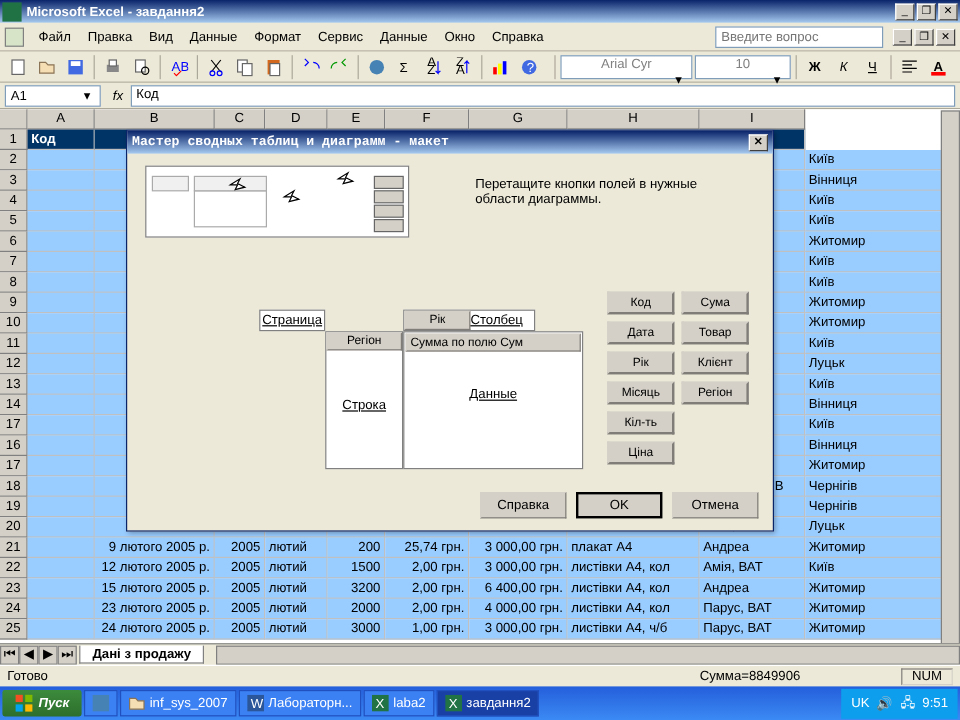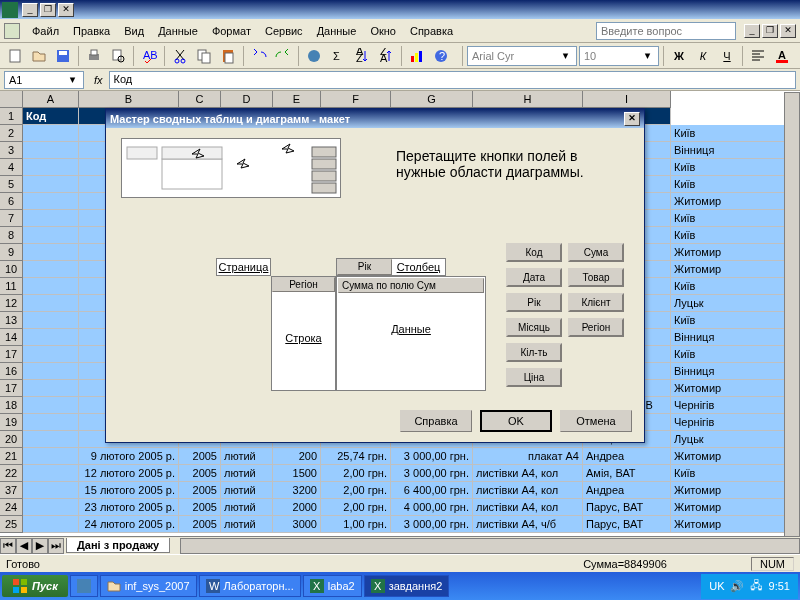--- a/index.html
+++ b/index.html
@@ -14,21 +14,21 @@
 .menubar { background: #ece9d8; height: 24px; display: flex; align-items: center; padding: 0 4px; gap: 2px; border-bottom: 1px solid #aca899; }
 .menubar .doc-icon { width: 16px; height: 16px; background: #d8e4c8; border: 1px solid #808080; margin-right: 4px; }
 .menu-item { padding: 2px 6px; cursor: pointer; }
 .question-box { margin-left: auto; width: 140px; height: 18px; background: white; border: 1px solid #7f9db9; padding: 1px 4px; color: #808080; }
 .mdi-btns { display: flex; gap: 2px; margin-left: 6px; }
 
 .toolbar { background: #ece9d8; height: 26px; display: flex; align-items: center; padding: 0 4px; gap: 2px; border-bottom: 1px solid #aca899; }
 .tbtn { width: 22px; height: 22px; border: 1px solid transparent; display: flex; align-items: center; justify-content: center; cursor: pointer; }
 .tsep { width: 1px; height: 20px; background: #aca899; margin: 0 2px; }
 .font-combo { background: white; border: 1px solid #7f9db9; height: 20px; padding: 1px 4px; min-width: 80px; display: flex; align-items: center; }
-.font-combo.disabled { color: #808080; }
+.font-combo.disabled { color: #808080; flex-direction: column; }
 .drop-arrow { margin-left: auto; width: 13px; text-align: center; color: #000; }
 
 .formula-bar { background: #ece9d8; height: 22px; display: flex; align-items: center; padding: 0 4px; border-bottom: 1px solid #aca899; }
 .name-box { background: white; border: 1px solid #7f9db9; width: 80px; height: 18px; padding: 1px 4px; margin-right: 4px; display: flex; align-items: center; }
 .fx { font-style: italic; margin: 0 6px; }
 .formula-input { background: white; border: 1px solid #7f9db9; flex: 1; height: 18px; padding: 1px 4px; }
 
 .worksheet { position: relative; height: 478px; overflow: hidden; background: white; }
 .grid-header-corner { position: absolute; top: 0; left: 0; width: 23px; height: 17px; background: #d4d0c8; border-right: 1px solid #808080; border-bottom: 1px solid #808080; }
 .col-headers { position: absolute; top: 0; left: 23px; right: 0; height: 17px; display: flex; }
@@ -51,29 +51,29 @@
 .status-cell { border: 1px inset #d4d0c8; padding: 0 8px; margin-left: 4px; }
 
 .taskbar { position: absolute; bottom: 0; left: 0; right: 0; height: 28px; background: linear-gradient(#245edb, #3b8af4); display: flex; align-items: center; padding: 0 2px; gap: 2px; z-index: 1000; }
 .start-btn { background: linear-gradient(#3c8b3c, #2d6e2d); color: white; padding: 3px 10px; border-radius: 2px; font-weight: bold; font-style: italic; cursor: pointer; display: flex; align-items: center; gap: 4px; }
 .task-btn { background: #3c81f3; color: white; padding: 3px 6px; border: 1px solid #2050c0; cursor: pointer; display: flex; align-items: center; gap: 4px; max-width: 110px; overflow: hidden; white-space: nowrap; }
 .task-btn.active { background: #1941a5; }
 .tray { margin-left: auto; background: #0d9eed; padding: 3px 8px; color: white; display: flex; align-items: center; gap: 6px; }
 
 .dialog { position: absolute; top: 108px; left: 105px; width: 540px; height: 335px; background: #ece9d8; border: 1px solid #0a246a; box-shadow: 2px 2px 4px rgba(0,0,0,0.3); z-index: 500; }
 .dialog-titlebar { background: linear-gradient(#0a246a, #a6caf0); height: 19px; display: flex; align-items: center; padding: 0 4px; color: white; font-weight: bold; }
-.dialog-titlebar .title { flex: 1; }
+.dialog-titlebar .title { flex: 1; font-family: Liberation Mono, monospace; }
 .dialog-body { padding: 10px; position: relative; height: calc(100% - 19px); }
 .dlg-illustration { position: absolute; top: 10px; left: 15px; width: 220px; height: 60px; background: #fff; border: 1px solid #808080; }
-.dlg-instruction { position: absolute; top: 20px; left: 290px; width: 210px; font-size: 14px; }
+.dlg-instruction { position: absolute; top: 20px; left: 290px; width: 210px; font-size: 11px; }
 .layout-area { position: absolute; top: 130px; left: 90px; }
 .page-drop { position: absolute; top: 0; left: 20px; width: 55px; height: 18px; border: 1px solid #808080; background: white; text-align: center; line-height: 16px; text-decoration: underline; }
 .col-drop { position: absolute; top: 0; left: 140px; width: 110px; height: 18px; border: 1px solid #808080; background: white; display: flex; }
 .col-drop .field-btn { flex: 1; border: 1px outset #d4d0c8; background: #d4d0c8; text-align: center; line-height: 14px; font-size: 10px; }
-.col-drop .label { flex: 1; text-align: center; line-height: 16px; text-decoration: underline; }
+.col-drop .label { flex: 1; text-align: left; line-height: 16px; text-decoration: underline; }
 .row-drop { position: absolute; top: 18px; left: 75px; width: 65px; height: 115px; border: 1px solid #808080; background: white; }
 .row-drop .field-btn { border: 1px outset #d4d0c8; background: #d4d0c8; text-align: center; padding: 1px; font-size: 10px; }
 .row-drop .label { text-align: center; margin-top: 40px; text-decoration: underline; }
 .data-drop { position: absolute; top: 18px; left: 140px; width: 150px; height: 115px; border: 1px solid #808080; background: white; }
 .data-drop .field-btn { border: 1px outset #d4d0c8; background: #d4d0c8; padding: 1px 3px; font-size: 10px; margin: 1px; white-space: nowrap; overflow: hidden; }
 .data-drop .label { text-align: center; margin-top: 30px; text-decoration: underline; }
 .field-list { position: absolute; top: 115px; right: 20px; display: grid; grid-template-columns: 56px 56px; gap: 6px; }
 .field-btn-src { border: 2px outset #d4d0c8; background: #d4d0c8; padding: 2px 4px; text-align: center; cursor: move; font-size: 10px; }
 .dlg-buttons { position: absolute; bottom: 10px; right: 12px; display: flex; gap: 8px; }
 .dlg-btn { width: 72px; height: 22px; border: 1px outset #d4d0c8; background: #d4d0c8; cursor: pointer; }
@@ -81,20 +81,21 @@
 
 .vscroll { position: absolute; right: 0; top: 92px; width: 16px; height: 460px; background: #d4d0c8; border: 1px solid #808080; }
 
 svg { display: block; }
 </style>
 </head>
 <body>
 
 <div class="titlebar">
   <div class="icon"></div>
+  <div class="title">Microsoft Excel - завдання2</div>
   <div class="winbtns">
     <div class="winbtn">_</div>
     <div class="winbtn">❐</div>
     <div class="winbtn">✕</div>
   </div>
 </div>
 
 <div class="menubar">
   <div class="doc-icon"></div>
   <div class="menu-item">Файл</div>
@@ -292,21 +293,21 @@
       <div class="row-h">13</div>
       <div class="row-h">14</div>
       <div class="row-h">17</div>
       <div class="row-h">16</div>
       <div class="row-h">17</div>
       <div class="row-h">18</div>
       <div class="row-h">19</div>
       <div class="row-h">20</div>
       <div class="row-h">21</div>
       <div class="row-h">22</div>
-      <div class="row-h">37</div>
+      <div class="row-h">23</div>
       <div class="row-h">24</div>
       <div class="row-h">25</div>
     </div>
   <div class="cells" id="cells">
       <div class="row">
         <div class="cell header-row" style="width: 56px;">Код</div>
         <div class="cell header-row" style="width: 100px;"></div>
         <div class="cell header-row" style="width: 42px;"></div>
         <div class="cell header-row" style="width: 52px;"></div>
         <div class="cell header-row" style="width: 48px;"></div>
@@ -544,21 +545,21 @@
         <div class="cell" style="width: 120px;">Луцьк</div>
       </div>
       <div class="row">
         <div class="cell right" style="width: 56px;"></div>
         <div class="cell right" style="width: 100px;">9 лютого 2005 р.</div>
         <div class="cell right" style="width: 42px;">2005</div>
         <div class="cell" style="width: 52px;">лютий</div>
         <div class="cell right" style="width: 48px;">200</div>
         <div class="cell right" style="width: 70px;">25,74 грн.</div>
         <div class="cell right" style="width: 82px;">3 000,00 грн.</div>
-        <div class="cell" style="width: 110px; text-align: right;">плакат А4</div>
+        <div class="cell" style="width: 110px;">плакат А4</div>
         <div class="cell" style="width: 88px;">Андреа</div>
         <div class="cell" style="width: 120px;">Житомир</div>
       </div>
       <div class="row">
         <div class="cell right" style="width: 56px;"></div>
         <div class="cell right" style="width: 100px;">12 лютого 2005 р.</div>
         <div class="cell right" style="width: 42px;">2005</div>
         <div class="cell" style="width: 52px;">лютий</div>
         <div class="cell right" style="width: 48px;">1500</div>
         <div class="cell right" style="width: 70px;">2,00 грн.</div>

